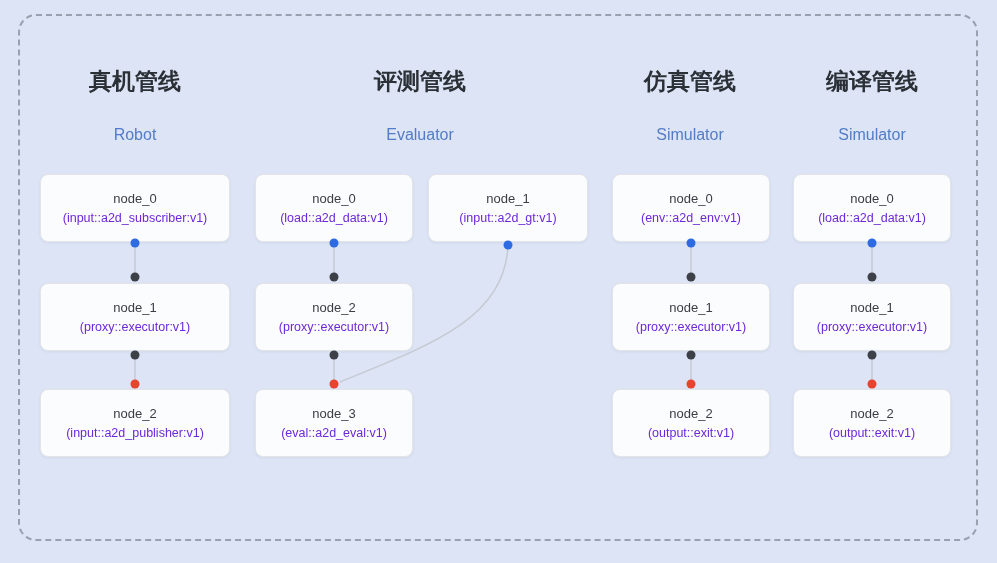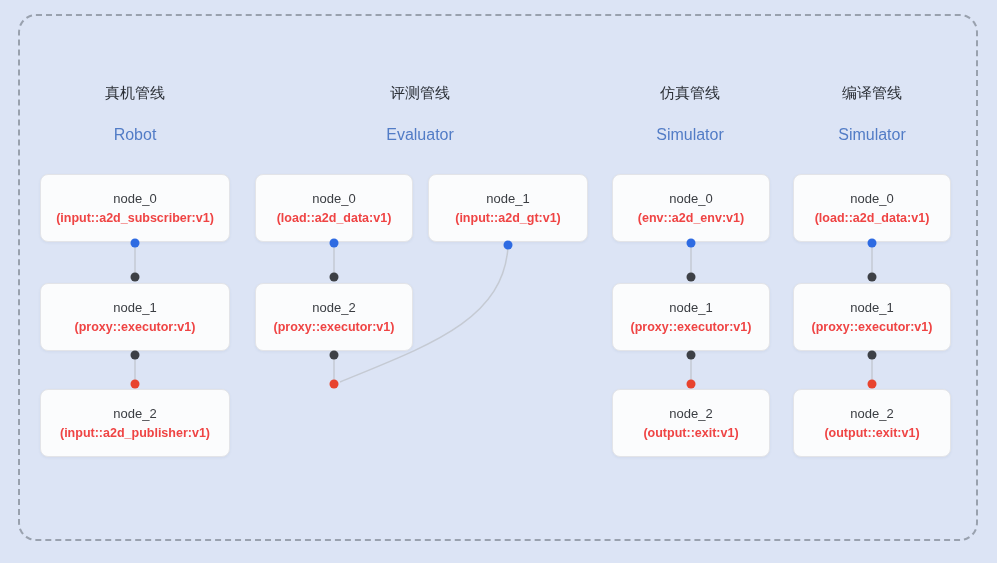--- a/index.html
+++ b/index.html
@@ -7,38 +7,38 @@
     position:relative;width:997px;height:563px;overflow:hidden;
     background:var(--canvas-bg,#dce4f5);
     font-family:"Liberation Sans","DejaVu Sans",sans-serif;
   }
   .frame{
     position:absolute;left:18px;top:14px;width:960px;height:527px;
     box-sizing:border-box;border:2px dashed var(--frame-border,#99a1ae);
     border-radius:18px;
   }
   .hzh{
-    position:absolute;top:84px;transform:translateX(-50%);
-    font-size:15px;font-weight:normal;color:var(--header-zh,#2b2f36);
+    position:absolute;top:66px;transform:translateX(-50%);
+    font-size:23px;font-weight:bold;color:var(--header-zh,#2b2f36);
     white-space:nowrap;
   }
   .hen{
     position:absolute;top:126px;transform:translateX(-50%);
     font-size:16px;color:var(--header-en,#527cc6);white-space:nowrap;
   }
   .node{
     position:absolute;height:68px;box-sizing:border-box;
     background:var(--node-bg,#fbfcfd);
     border:1px solid var(--node-border,#e3e4e8);
     border-radius:8px;
     box-shadow:0 1px 3px rgba(40,60,100,0.06);
     display:flex;flex-direction:column;align-items:center;justify-content:center;gap:5px;
   }
   .nt{font-size:13px;color:#3a3d42;}
-  .ns{font-size:12.5px;color:#ef4444;white-space:nowrap;font-weight:bold;}
+  .ns{font-size:12.5px;color:#6d28d9;white-space:nowrap;}
   .edges{position:absolute;left:0;top:0;pointer-events:none;}
   .edges line,.edges path{stroke:var(--edge,#c5cad3);stroke-width:1.5;fill:none;}
   .port{
     position:absolute;width:9px;height:9px;border-radius:50%;
     transform:translate(-50%,-50%);
   }
   .port.blue{background:var(--port-blue,#2e6be2);}
   .port.dark{background:var(--port-dark,#3d4046);}
   .port.red{background:var(--port-red,#e8432e);}
 </style>
@@ -94,20 +94,24 @@
     <div class="ns">(load::a2d_data:v1)</div>
   </div>
   <div class="node" style="left:428px;top:174px;width:160px">
     <div class="nt">node_1</div>
     <div class="ns">(input::a2d_gt:v1)</div>
   </div>
   <div class="node" style="left:255px;top:283px;width:158px">
     <div class="nt">node_2</div>
     <div class="ns">(proxy::executor:v1)</div>
   </div>
+  <div class="node" style="left:255px;top:389px;width:158px">
+    <div class="nt">node_3</div>
+    <div class="ns">(eval::a2d_eval:v1)</div>
+  </div>
 
   <div class="node" style="left:612px;top:174px;width:158px">
     <div class="nt">node_0</div>
     <div class="ns">(env::a2d_env:v1)</div>
   </div>
   <div class="node" style="left:612px;top:283px;width:158px">
     <div class="nt">node_1</div>
     <div class="ns">(proxy::executor:v1)</div>
   </div>
   <div class="node" style="left:612px;top:389px;width:158px">

